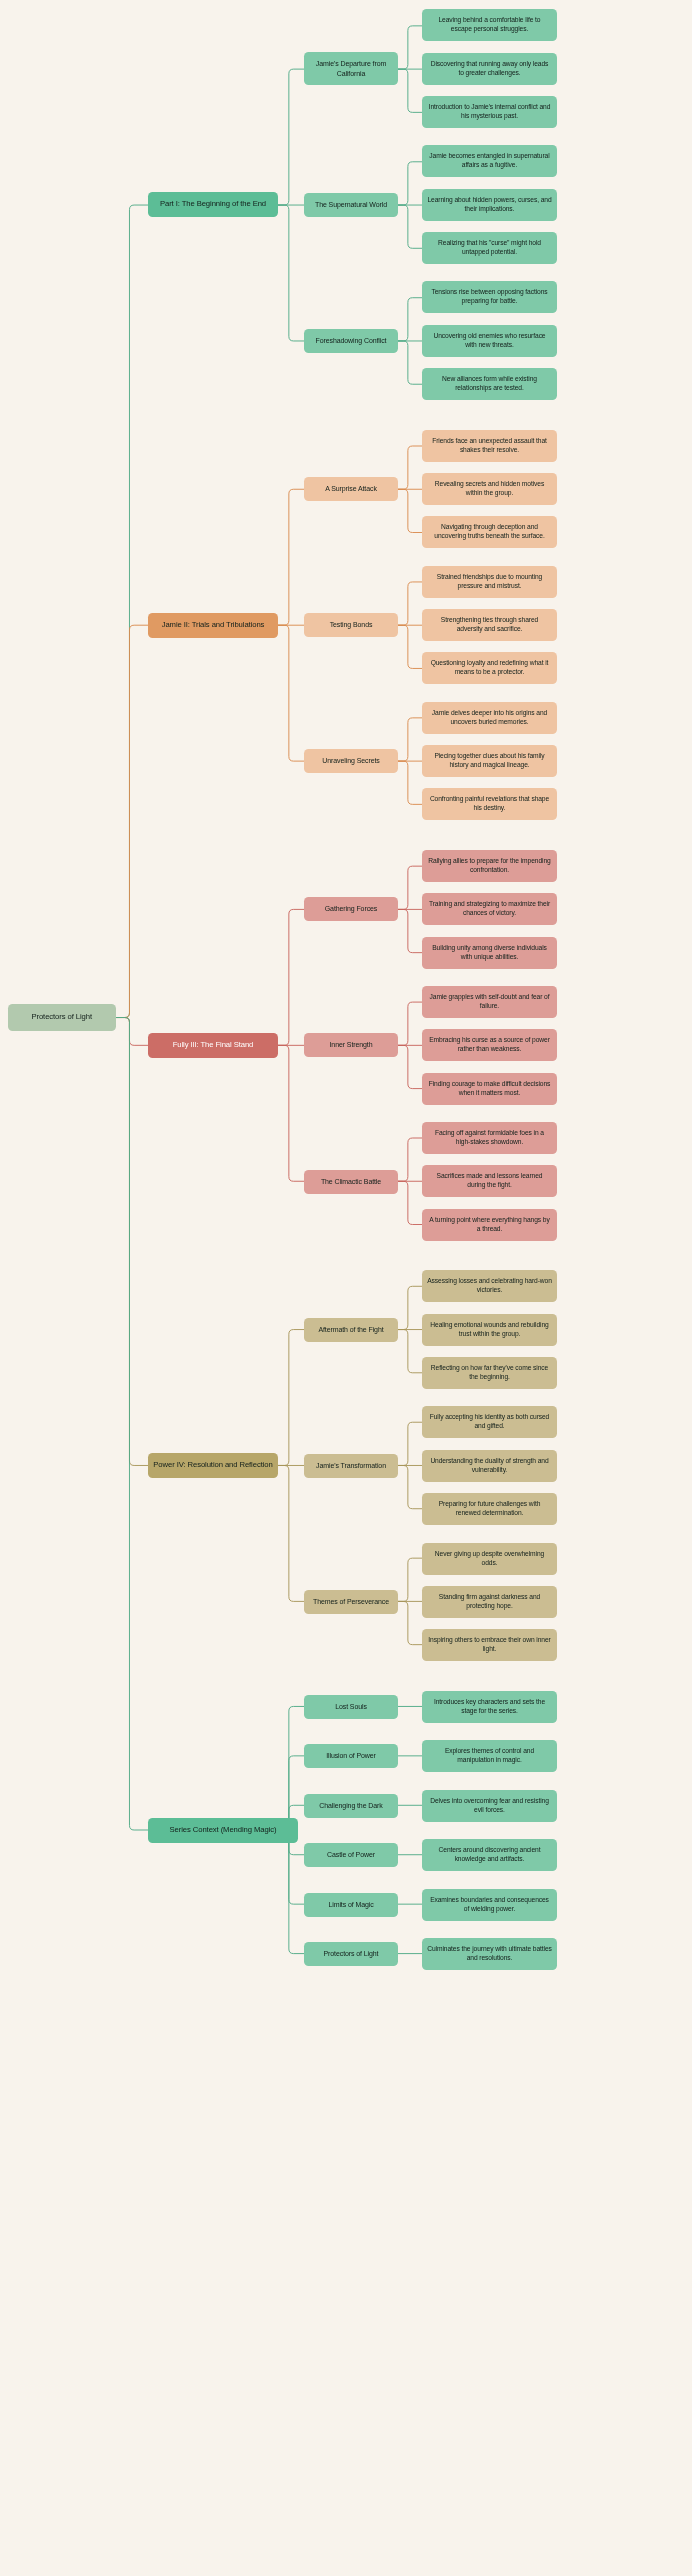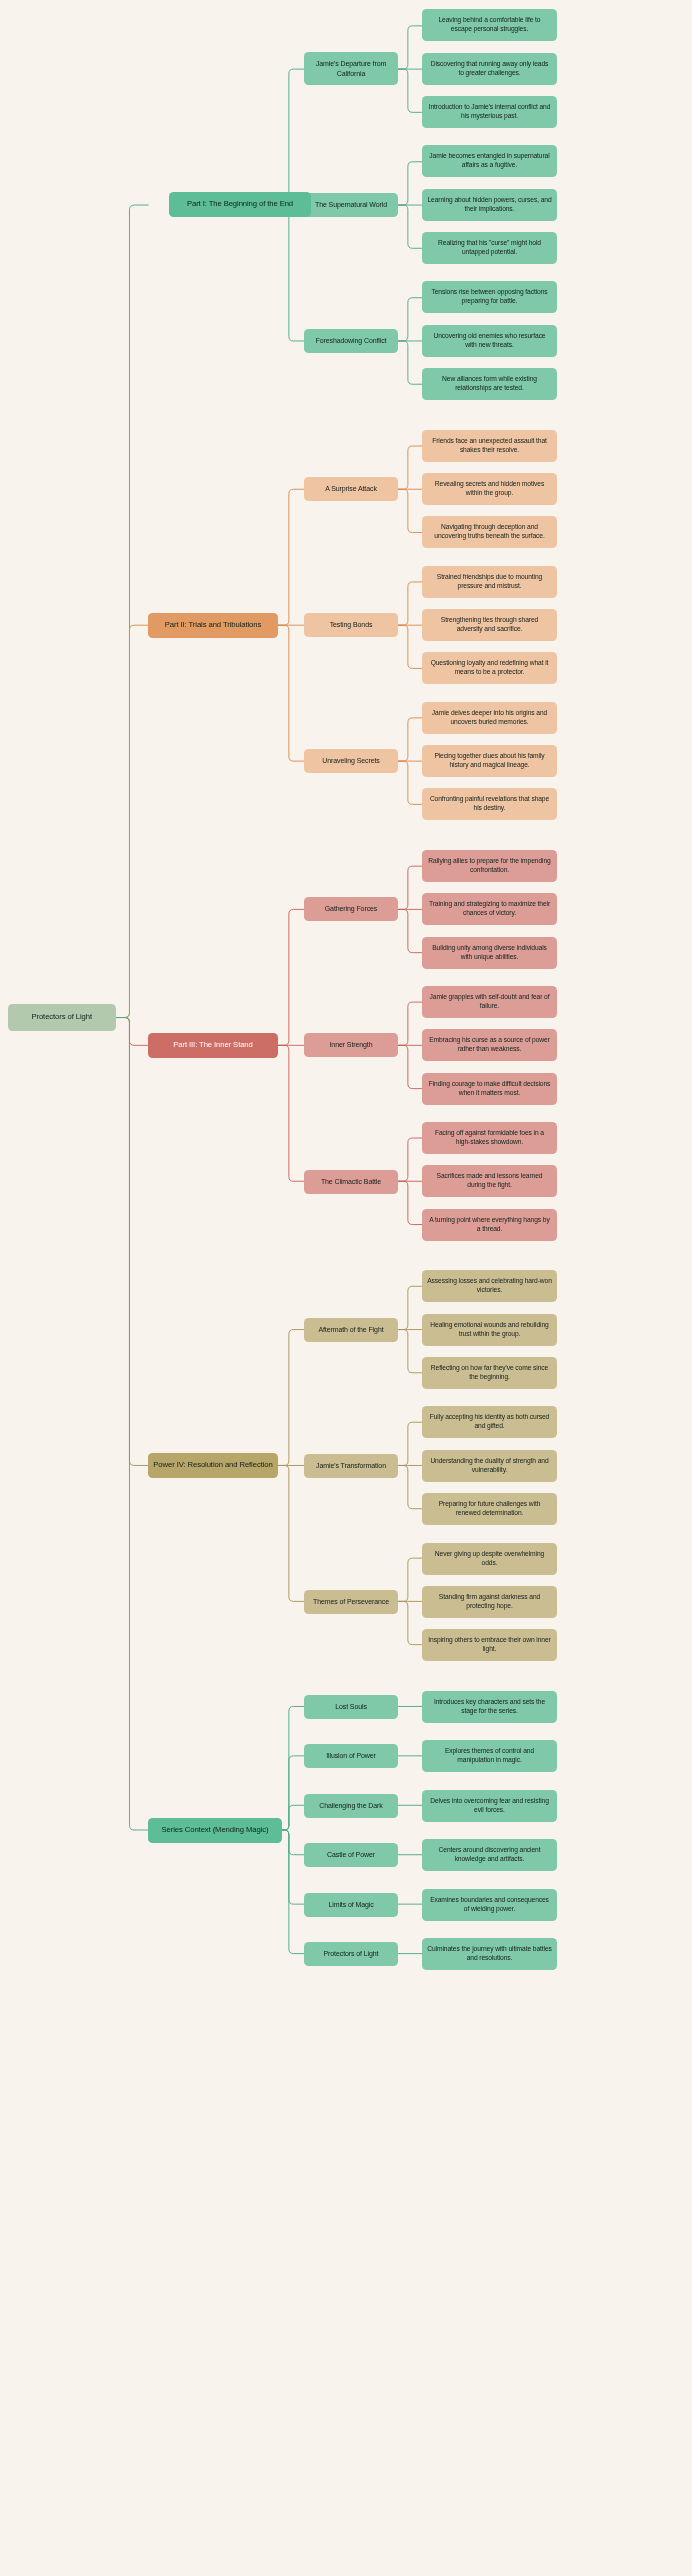--- a/index.html
+++ b/index.html
@@ -116,47 +116,47 @@
       <div class="node l3" style="left: 422px; top: 96px; width: 135px; height: 32px; background: rgb(127, 201, 168); color: rgb(19, 32, 27);">Introduction to Jamie's internal conflict and his mysterious past.</div>
       <div class="node l2" style="left: 304px; top: 52px; width: 94px; height: 33px; background: rgb(127, 201, 168); color: rgb(19, 32, 27);">Jamie's Departure from California</div>
       <div class="node l3" style="left: 422px; top: 145px; width: 135px; height: 32px; background: rgb(127, 201, 168); color: rgb(19, 32, 27);">Jamie becomes entangled in supernatural affairs as a fugitive.</div>
       <div class="node l3" style="left: 422px; top: 189px; width: 135px; height: 32px; background: rgb(127, 201, 168); color: rgb(19, 32, 27);">Learning about hidden powers, curses, and their implications.</div>
       <div class="node l3" style="left: 422px; top: 232px; width: 135px; height: 32px; background: rgb(127, 201, 168); color: rgb(19, 32, 27);">Realizing that his "curse" might hold untapped potential.</div>
       <div class="node l2" style="left: 304px; top: 193px; width: 94px; height: 24px; background: rgb(127, 201, 168); color: rgb(19, 32, 27);">The Supernatural World</div>
       <div class="node l3" style="left: 422px; top: 281px; width: 135px; height: 32px; background: rgb(127, 201, 168); color: rgb(19, 32, 27);">Tensions rise between opposing factions preparing for battle.</div>
       <div class="node l3" style="left: 422px; top: 325px; width: 135px; height: 32px; background: rgb(127, 201, 168); color: rgb(19, 32, 27);">Uncovering old enemies who resurface with new threats.</div>
       <div class="node l3" style="left: 422px; top: 368px; width: 135px; height: 32px; background: rgb(127, 201, 168); color: rgb(19, 32, 27);">New alliances form while existing relationships are tested.</div>
       <div class="node l2" style="left: 304px; top: 329px; width: 94px; height: 24px; background: rgb(127, 201, 168); color: rgb(19, 32, 27);">Foreshadowing Conflict</div>
-      <div class="node l1" style="left: 148px; top: 192px; width: 142px; height: 25px; background: rgb(92, 189, 150); color: rgb(19, 32, 27); margin-left: 21px;">Part I: The Beginning of the End</div>
+      <div class="node l1" style="left: 148px; top: 192px; width: 130px; height: 25px; background: rgb(92, 189, 150); color: rgb(19, 32, 27);">Part I: The Beginning of the End</div>
       <div class="node l3" style="left: 422px; top: 430px; width: 135px; height: 32px; background: rgb(239, 196, 162); color: rgb(19, 32, 27);">Friends face an unexpected assault that shakes their resolve.</div>
       <div class="node l3" style="left: 422px; top: 473px; width: 135px; height: 32px; background: rgb(239, 196, 162); color: rgb(19, 32, 27);">Revealing secrets and hidden motives within the group.</div>
       <div class="node l3" style="left: 422px; top: 516px; width: 135px; height: 32px; background: rgb(239, 196, 162); color: rgb(19, 32, 27);">Navigating through deception and uncovering truths beneath the surface.</div>
       <div class="node l2" style="left: 304px; top: 477px; width: 94px; height: 24px; background: rgb(239, 196, 162); color: rgb(19, 32, 27);">A Surprise Attack</div>
       <div class="node l3" style="left: 422px; top: 566px; width: 135px; height: 32px; background: rgb(239, 196, 162); color: rgb(19, 32, 27);">Strained friendships due to mounting pressure and mistrust.</div>
       <div class="node l3" style="left: 422px; top: 609px; width: 135px; height: 32px; background: rgb(239, 196, 162); color: rgb(19, 32, 27);">Strengthening ties through shared adversity and sacrifice.</div>
       <div class="node l3" style="left: 422px; top: 652px; width: 135px; height: 32px; background: rgb(239, 196, 162); color: rgb(19, 32, 27);">Questioning loyalty and redefining what it means to be a protector.</div>
       <div class="node l2" style="left: 304px; top: 613px; width: 94px; height: 24px; background: rgb(239, 196, 162); color: rgb(19, 32, 27);">Testing Bonds</div>
       <div class="node l3" style="left: 422px; top: 702px; width: 135px; height: 32px; background: rgb(239, 196, 162); color: rgb(19, 32, 27);">Jamie delves deeper into his origins and uncovers buried memories.</div>
       <div class="node l3" style="left: 422px; top: 745px; width: 135px; height: 32px; background: rgb(239, 196, 162); color: rgb(19, 32, 27);">Piecing together clues about his family history and magical lineage.</div>
       <div class="node l3" style="left: 422px; top: 788px; width: 135px; height: 32px; background: rgb(239, 196, 162); color: rgb(19, 32, 27);">Confronting painful revelations that shape his destiny.</div>
       <div class="node l2" style="left: 304px; top: 749px; width: 94px; height: 24px; background: rgb(239, 196, 162); color: rgb(19, 32, 27);">Unraveling Secrets</div>
-      <div class="node l1" style="left: 148px; top: 613px; width: 130px; height: 25px; background: rgb(224, 154, 98); color: rgb(19, 32, 27);">Part II: Trials and Tribulations</div>
+      <div class="node l1" style="left: 148px; top: 613px; width: 130px; height: 25px; background: rgb(224, 154, 98); color: rgb(19, 32, 27);">Jamie II: Trials and Tribulations</div>
       <div class="node l3" style="left: 422px; top: 850px; width: 135px; height: 32px; background: rgb(221, 157, 151); color: rgb(19, 32, 27);">Rallying allies to prepare for the impending confrontation.</div>
       <div class="node l3" style="left: 422px; top: 893px; width: 135px; height: 32px; background: rgb(221, 157, 151); color: rgb(19, 32, 27);">Training and strategizing to maximize their chances of victory.</div>
       <div class="node l3" style="left: 422px; top: 937px; width: 135px; height: 32px; background: rgb(221, 157, 151); color: rgb(19, 32, 27);">Building unity among diverse individuals with unique abilities.</div>
       <div class="node l2" style="left: 304px; top: 897px; width: 94px; height: 24px; background: rgb(221, 157, 151); color: rgb(19, 32, 27);">Gathering Forces</div>
       <div class="node l3" style="left: 422px; top: 986px; width: 135px; height: 32px; background: rgb(221, 157, 151); color: rgb(19, 32, 27);">Jamie grapples with self-doubt and fear of failure.</div>
       <div class="node l3" style="left: 422px; top: 1029px; width: 135px; height: 32px; background: rgb(221, 157, 151); color: rgb(19, 32, 27);">Embracing his curse as a source of power rather than weakness.</div>
       <div class="node l3" style="left: 422px; top: 1073px; width: 135px; height: 32px; background: rgb(221, 157, 151); color: rgb(19, 32, 27);">Finding courage to make difficult decisions when it matters most.</div>
       <div class="node l2" style="left: 304px; top: 1033px; width: 94px; height: 24px; background: rgb(221, 157, 151); color: rgb(19, 32, 27);">Inner Strength</div>
       <div class="node l3" style="left: 422px; top: 1122px; width: 135px; height: 32px; background: rgb(221, 157, 151); color: rgb(19, 32, 27);">Facing off against formidable foes in a high-stakes showdown.</div>
       <div class="node l3" style="left: 422px; top: 1165px; width: 135px; height: 32px; background: rgb(221, 157, 151); color: rgb(19, 32, 27);">Sacrifices made and lessons learned during the fight.</div>
       <div class="node l3" style="left: 422px; top: 1209px; width: 135px; height: 32px; background: rgb(221, 157, 151); color: rgb(19, 32, 27);">A turning point where everything hangs by a thread.</div>
       <div class="node l2" style="left: 304px; top: 1170px; width: 94px; height: 24px; background: rgb(221, 157, 151); color: rgb(19, 32, 27);">The Climactic Battle</div>
-      <div class="node l1" style="left: 148px; top: 1033px; width: 130px; height: 25px; background: rgb(204, 109, 102); color: rgb(255, 255, 255);">Part III: The Inner Stand</div>
+      <div class="node l1" style="left: 148px; top: 1033px; width: 130px; height: 25px; background: rgb(204, 109, 102); color: rgb(255, 255, 255);">Fully III: The Final Stand</div>
       <div class="node l3" style="left: 422px; top: 1270px; width: 135px; height: 32px; background: rgb(203, 189, 146); color: rgb(19, 32, 27);">Assessing losses and celebrating hard-won victories.</div>
       <div class="node l3" style="left: 422px; top: 1314px; width: 135px; height: 32px; background: rgb(203, 189, 146); color: rgb(19, 32, 27);">Healing emotional wounds and rebuilding trust within the group.</div>
       <div class="node l3" style="left: 422px; top: 1357px; width: 135px; height: 32px; background: rgb(203, 189, 146); color: rgb(19, 32, 27);">Reflecting on how far they've come since the beginning.</div>
       <div class="node l2" style="left: 304px; top: 1318px; width: 94px; height: 24px; background: rgb(203, 189, 146); color: rgb(19, 32, 27);">Aftermath of the Fight</div>
       <div class="node l3" style="left: 422px; top: 1406px; width: 135px; height: 32px; background: rgb(203, 189, 146); color: rgb(19, 32, 27);">Fully accepting his identity as both cursed and gifted.</div>
       <div class="node l3" style="left: 422px; top: 1450px; width: 135px; height: 32px; background: rgb(203, 189, 146); color: rgb(19, 32, 27);">Understanding the duality of strength and vulnerability.</div>
       <div class="node l3" style="left: 422px; top: 1493px; width: 135px; height: 32px; background: rgb(203, 189, 146); color: rgb(19, 32, 27);">Preparing for future challenges with renewed determination.</div>
       <div class="node l2" style="left: 304px; top: 1454px; width: 94px; height: 24px; background: rgb(203, 189, 146); color: rgb(19, 32, 27);">Jamie's Transformation</div>
       <div class="node l3" style="left: 422px; top: 1543px; width: 135px; height: 32px; background: rgb(203, 189, 146); color: rgb(19, 32, 27);">Never giving up despite overwhelming odds.</div>
       <div class="node l3" style="left: 422px; top: 1586px; width: 135px; height: 32px; background: rgb(203, 189, 146); color: rgb(19, 32, 27);">Standing firm against darkness and protecting hope.</div>
@@ -168,17 +168,17 @@
       <div class="node l3" style="left: 422px; top: 1740px; width: 135px; height: 32px; background: rgb(127, 201, 168); color: rgb(19, 32, 27);">Explores themes of control and manipulation in magic.</div>
       <div class="node l2" style="left: 304px; top: 1744px; width: 94px; height: 24px; background: rgb(127, 201, 168); color: rgb(19, 32, 27);">Illusion of Power</div>
       <div class="node l3" style="left: 422px; top: 1790px; width: 135px; height: 32px; background: rgb(127, 201, 168); color: rgb(19, 32, 27);">Delves into overcoming fear and resisting evil forces.</div>
       <div class="node l2" style="left: 304px; top: 1794px; width: 94px; height: 24px; background: rgb(127, 201, 168); color: rgb(19, 32, 27);">Challenging the Dark</div>
       <div class="node l3" style="left: 422px; top: 1839px; width: 135px; height: 32px; background: rgb(127, 201, 168); color: rgb(19, 32, 27);">Centers around discovering ancient knowledge and artifacts.</div>
       <div class="node l2" style="left: 304px; top: 1843px; width: 94px; height: 24px; background: rgb(127, 201, 168); color: rgb(19, 32, 27);">Castle of Power</div>
       <div class="node l3" style="left: 422px; top: 1889px; width: 135px; height: 32px; background: rgb(127, 201, 168); color: rgb(19, 32, 27);">Examines boundaries and consequences of wielding power.</div>
       <div class="node l2" style="left: 304px; top: 1893px; width: 94px; height: 24px; background: rgb(127, 201, 168); color: rgb(19, 32, 27);">Limits of Magic</div>
       <div class="node l3" style="left: 422px; top: 1938px; width: 135px; height: 32px; background: rgb(127, 201, 168); color: rgb(19, 32, 27);">Culminates the journey with ultimate battles and resolutions.</div>
       <div class="node l2" style="left: 304px; top: 1942px; width: 94px; height: 24px; background: rgb(127, 201, 168); color: rgb(19, 32, 27);">Protectors of Light</div>
-      <div class="node l1" style="left: 148px; top: 1818px; width: 134px; height: 25px; background: rgb(92, 189, 150); color: rgb(19, 32, 27);">Series Context (Mending Magic)</div>
+      <div class="node l1" style="left: 148px; top: 1818px; width: 150px; height: 25px; background: rgb(92, 189, 150); color: rgb(19, 32, 27);">Series Context (Mending Magic)</div>
       <div class="node root" style="left: 7.7px; top: 1004px; width: 108px; height: 27px; background: rgb(178, 201, 174); color: rgb(19, 32, 27);">Protectors of Light</div>
     </div>
 </div>
 
 
 </body></html>

